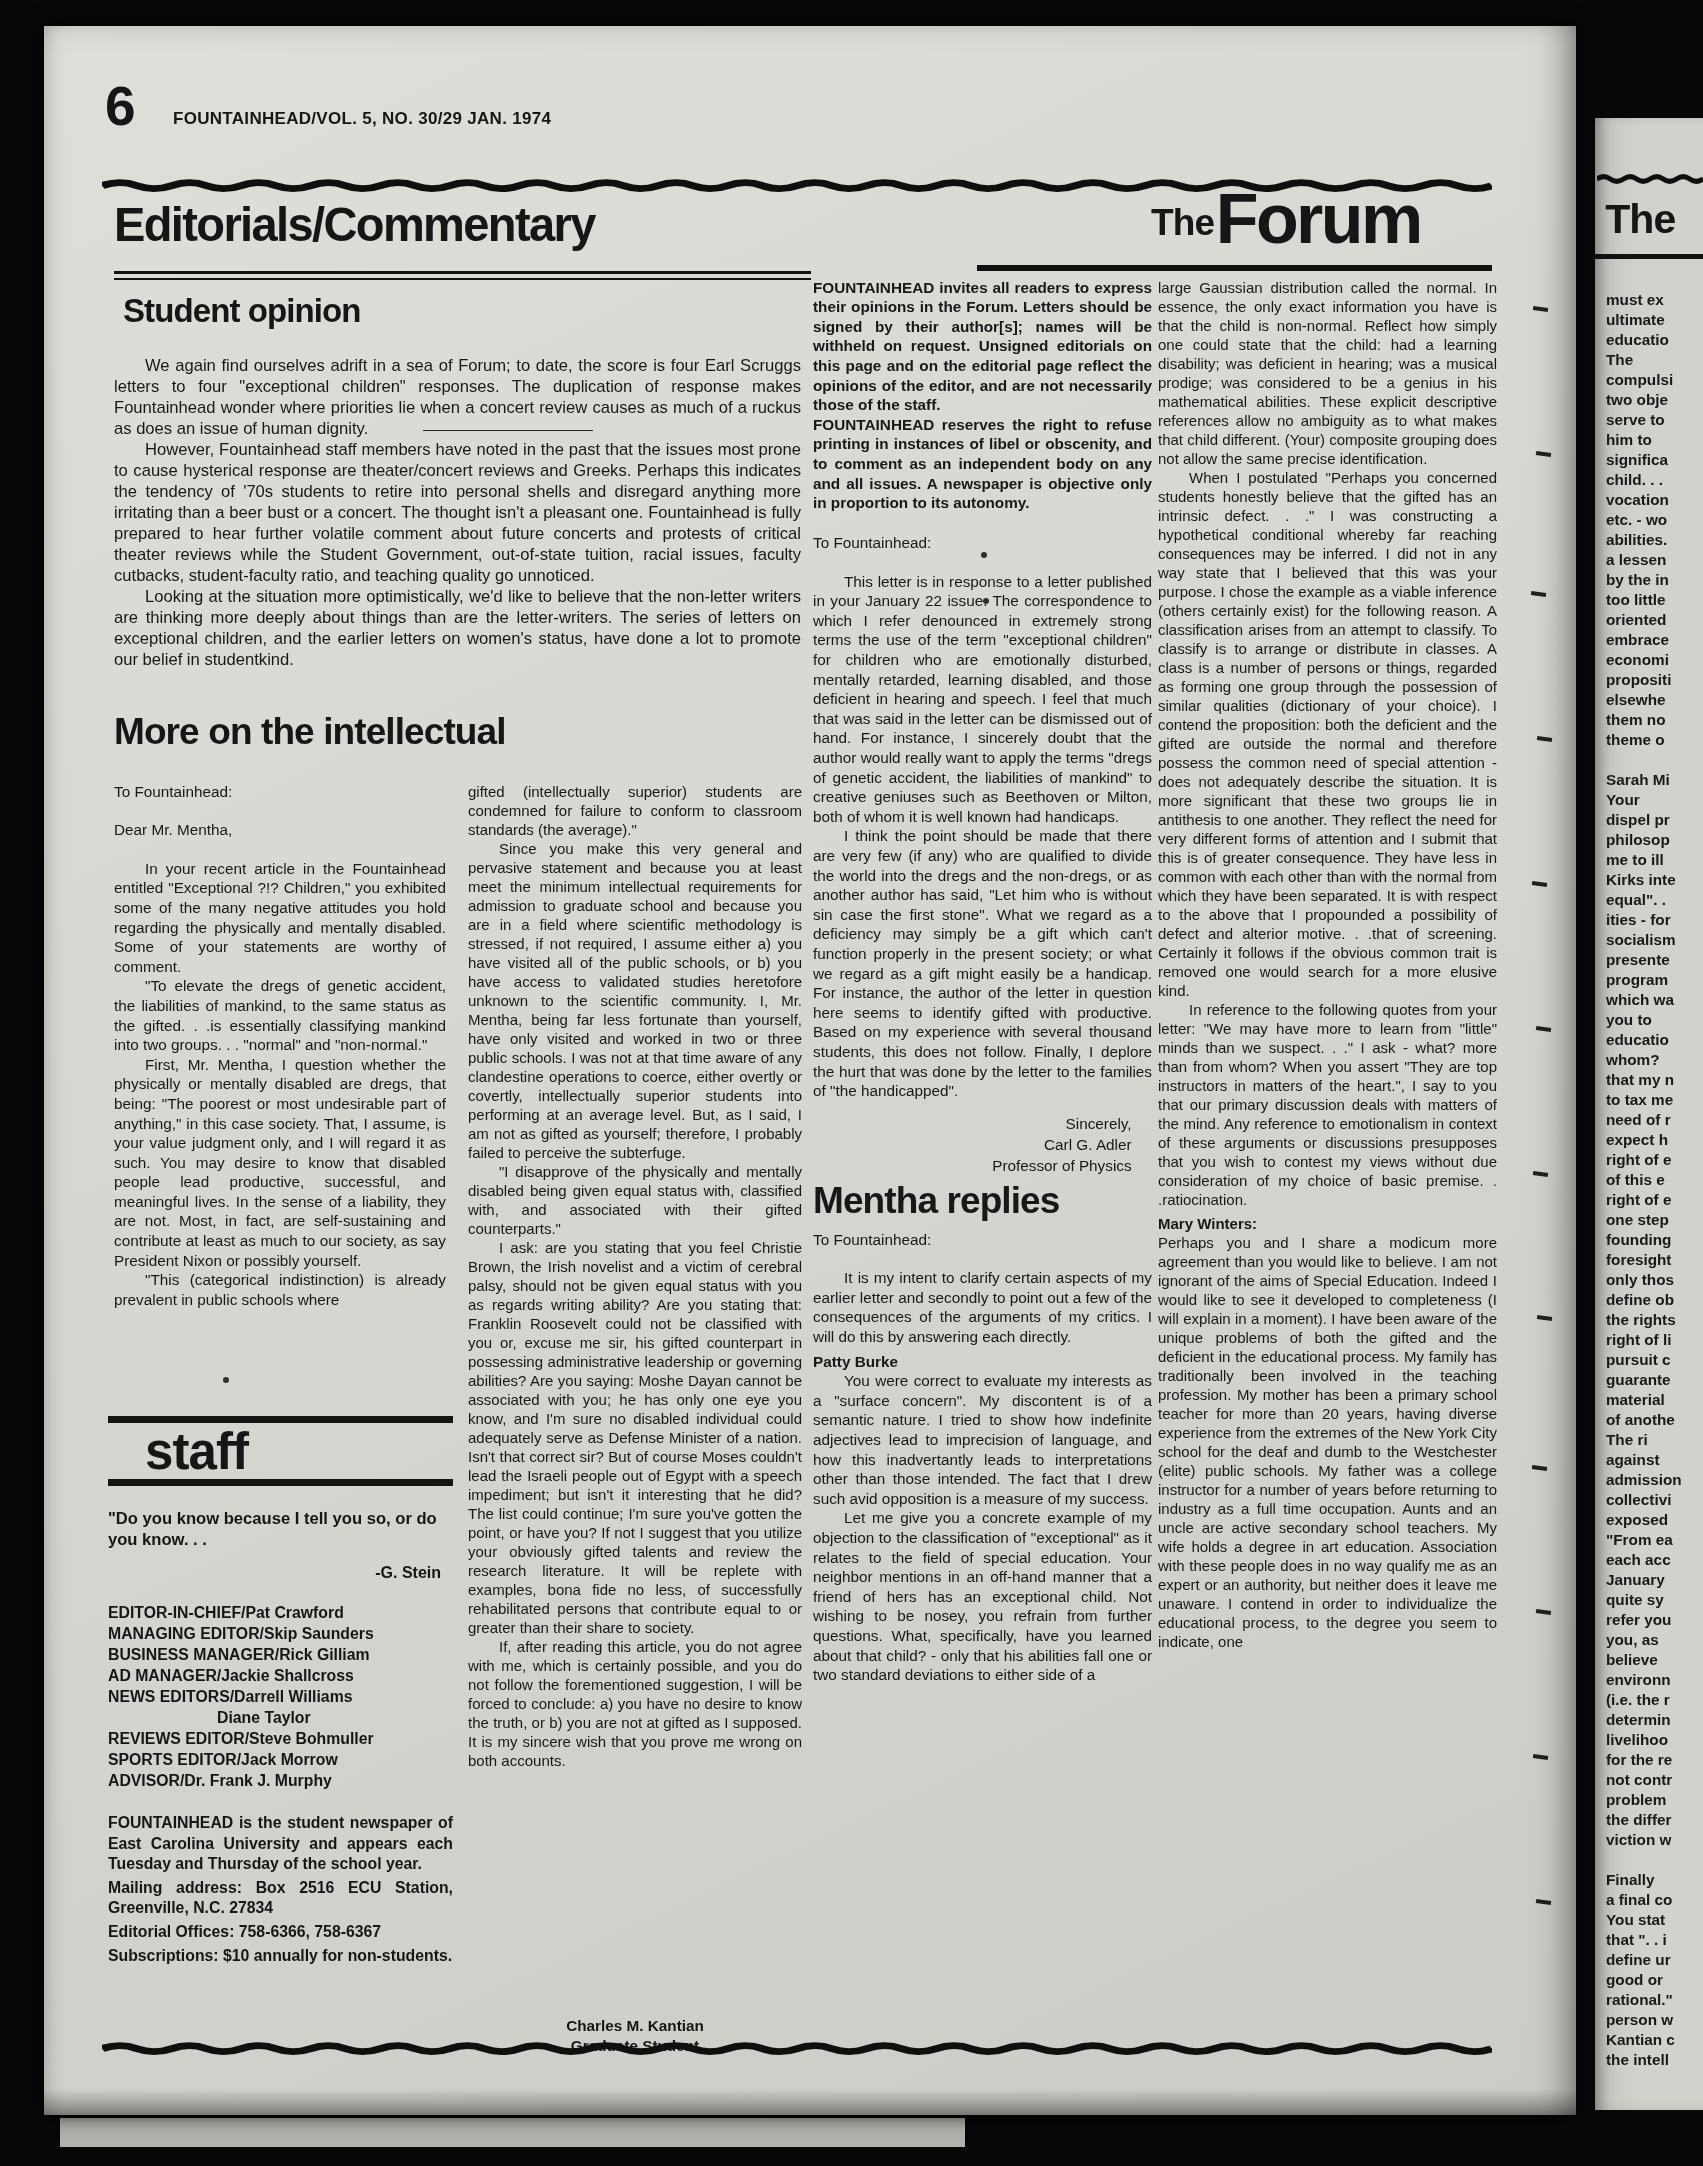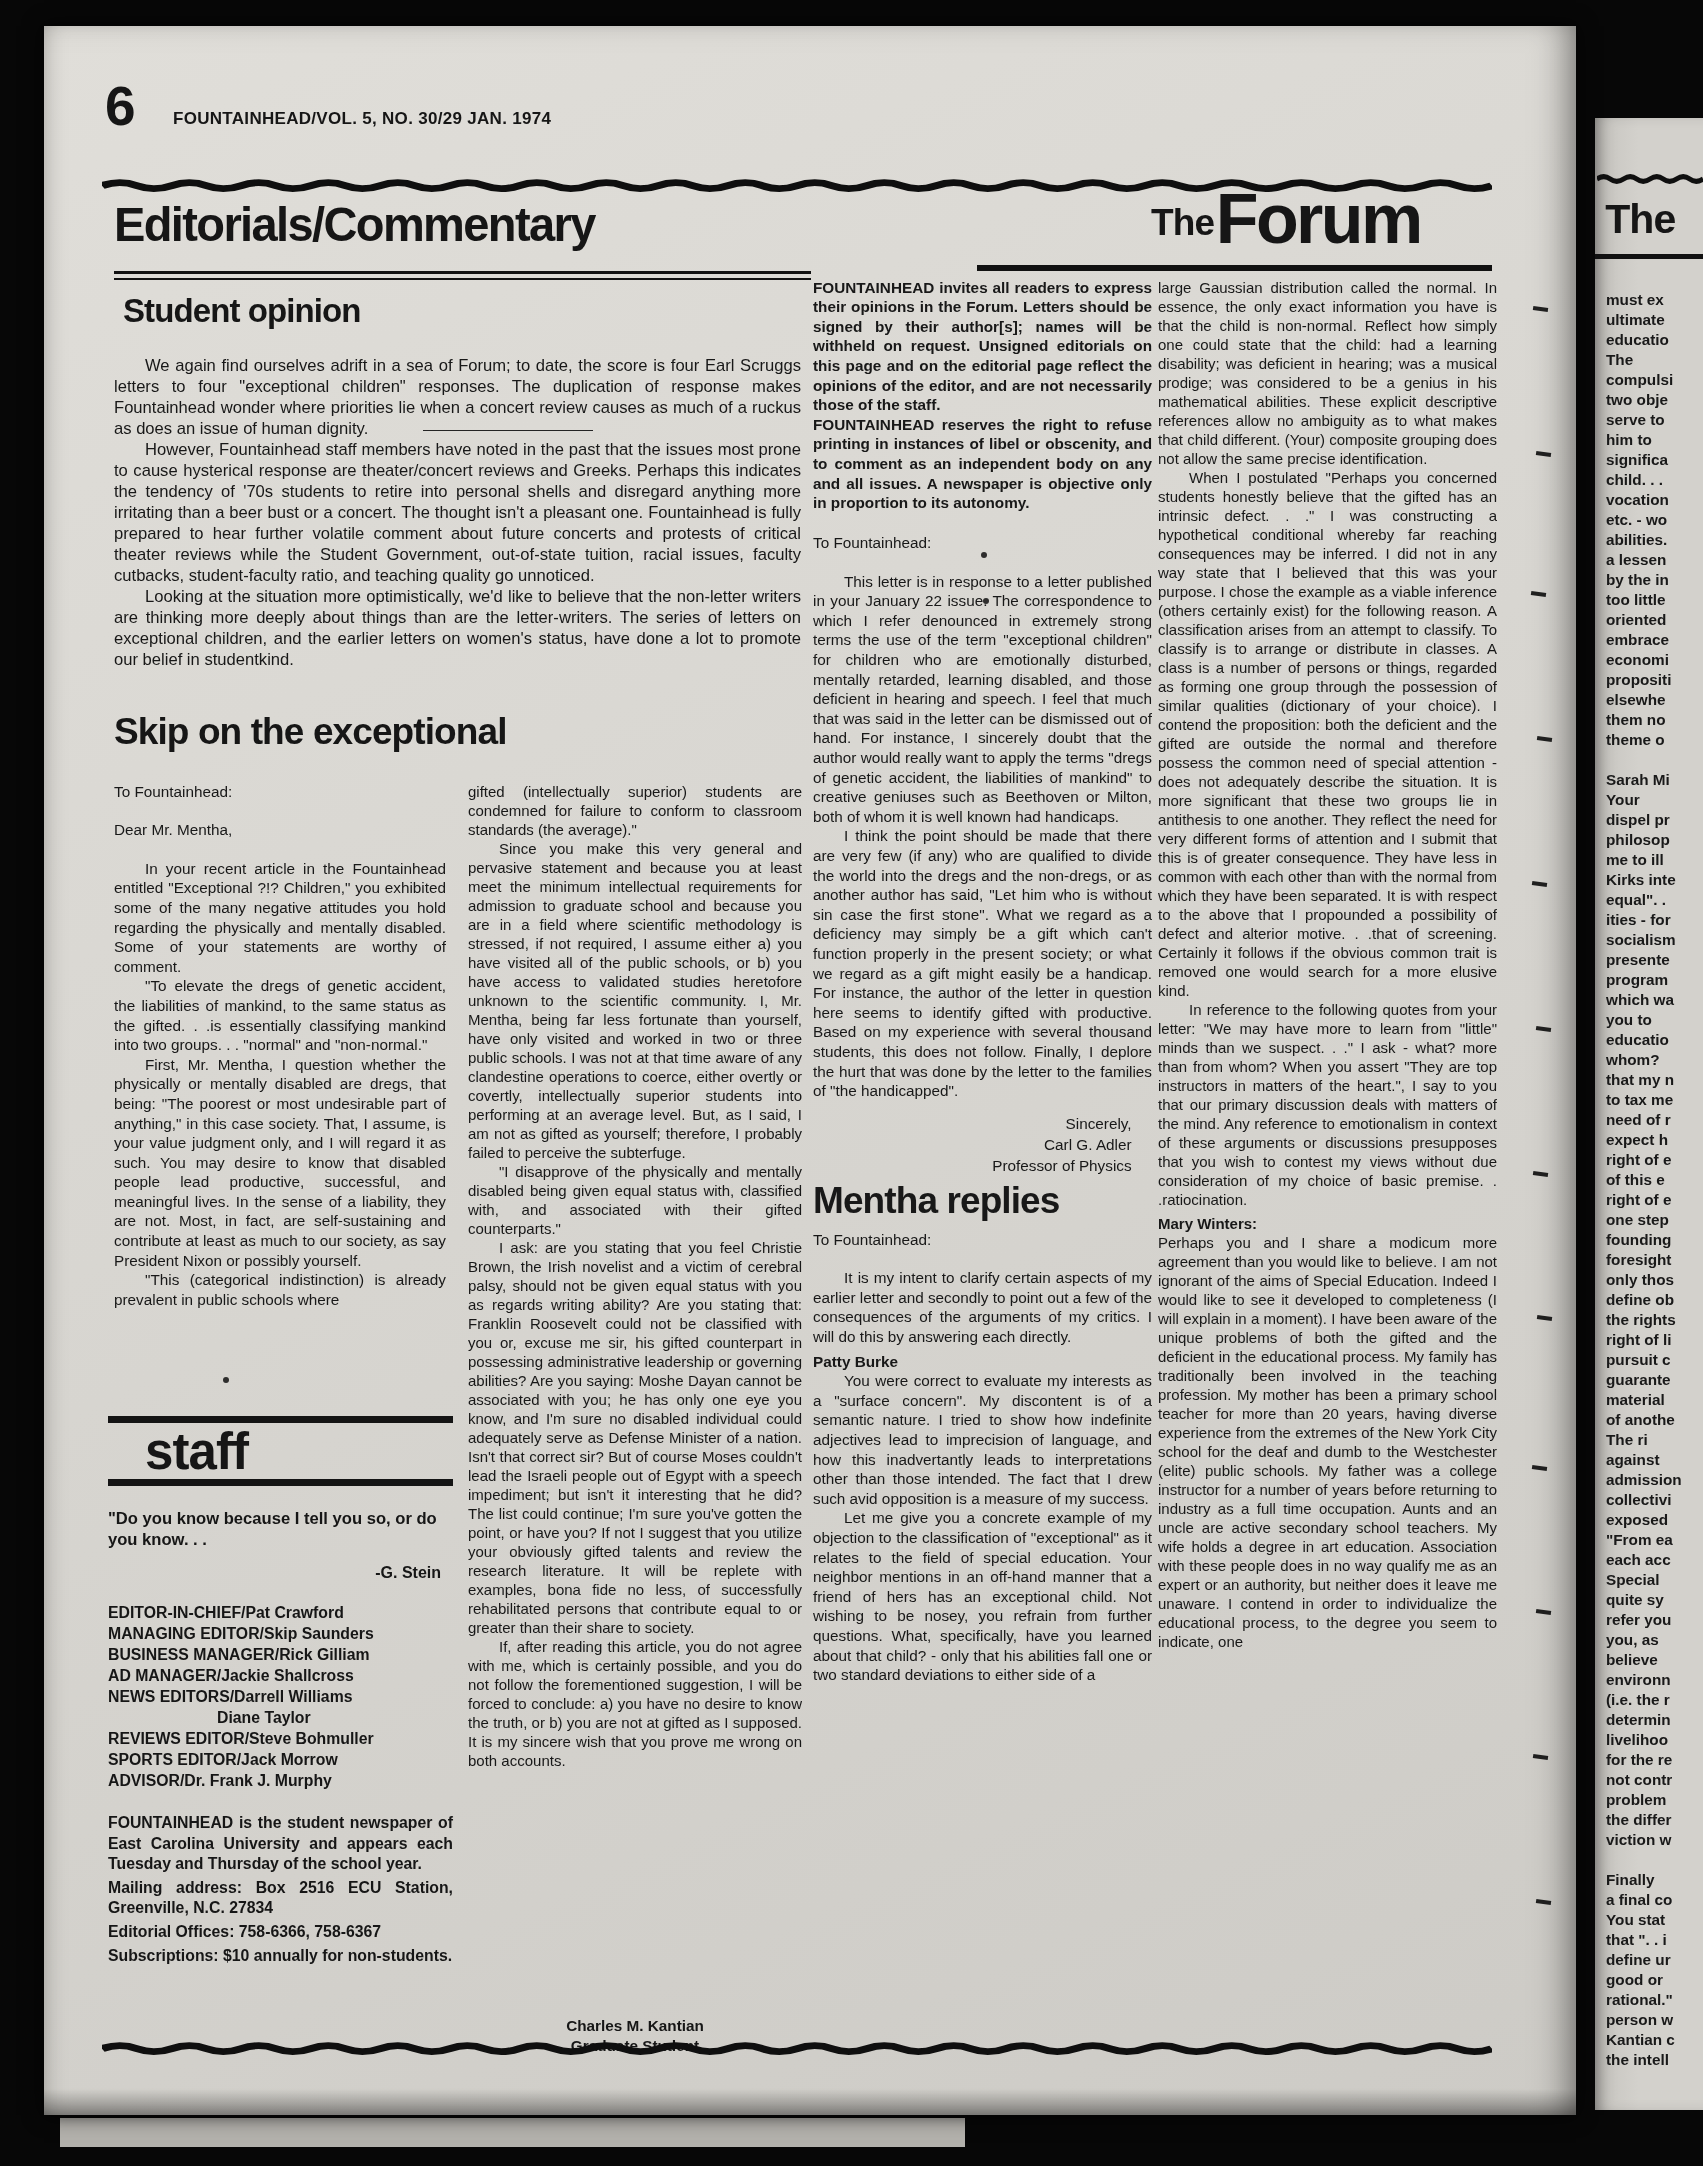--- a/index.html
+++ b/index.html
@@ -124,21 +124,21 @@
     <div class="abs forum-rule"></div>
 
     <div id="so-title" class="abs headline-xl">Student opinion</div>
     <div id="so-body" class="abs col clip">
         <p>We again find ourselves adrift in a sea of Forum; to date, the score is four Earl Scruggs letters to four "exceptional children" responses. The duplication of response makes Fountainhead wonder where priorities lie when a concert review causes as much of a ruckus as does an issue of human dignity.</p>
         <p>However, Fountainhead staff members have noted in the past that the issues most prone to cause hysterical response are theater/concert reviews and Greeks. Perhaps this indicates the tendency of '70s students to retire into personal shells and disregard anything more irritating than a beer bust or a concert. The thought isn't a pleasant one. Fountainhead is fully prepared to hear further volatile comment about future concerts and protests of critical theater reviews while the Student Government, out-of-state tuition, racial issues, faculty cutbacks, student-faculty ratio, and teaching quality go unnoticed.</p>
         <p>Looking at the situation more optimistically, we'd like to believe that the non-letter writers are thinking more deeply about things than are the letter-writers. The series of letters on exceptional children, and the earlier letters on women's status, have done a lot to promote our belief in studentkind.</p>
       </div>
     <div class="abs artifact-line" style="left:379px; top:404px; width:170px; height:1.7px;"></div>
 
-    <div id="me-title" class="abs headline-lg">Skip on the exceptional</div>
+    <div id="me-title" class="abs headline-lg">More on the intellectual</div>
 
     <div id="colA" class="abs col clip">
       <div class="salutation">To Fountainhead:</div>
       <div class="salutation">Dear Mr. Mentha,</div>
       <div>
           <p>In your recent article in the Fountainhead entitled "Exceptional ?!? Children," you exhibited some of the many negative attitudes you hold regarding the physically and mentally disabled. Some of your statements are worthy of comment.</p>
           <p>"To elevate the dregs of genetic accident, the liabilities of mankind, to the same status as the gifted. . .is essentially classifying mankind into two groups. . . "normal" and "non-normal."</p>
           <p>First, Mr. Mentha, I question whether the physically or mentally disabled are dregs, that being: "The poorest or most undesirable part of anything," in this case society. That, I assume, is your value judgment only, and I will regard it as such. You may desire to know that disabled people lead productive, successful, and meaningful lives. In the sense of a liability, they are not. Most, in fact, are self-sustaining and contribute at least as much to our society, as say President Nixon or possibly yourself.</p>
           <p>"This (categorical indistinction) is already prevalent in public schools where</p>
         </div>
@@ -307,21 +307,21 @@
         <div>guarante</div>
         <div>material</div>
         <div>of anothe</div>
         <div>The ri</div>
         <div>against</div>
         <div>admission</div>
         <div>collectivi</div>
         <div>exposed</div>
         <div>"From ea</div>
         <div>each acc</div>
-        <div>Special</div>
+        <div>January</div>
         <div>quite sy</div>
         <div>refer you</div>
         <div>you, as</div>
         <div>believe</div>
         <div>environn</div>
         <div>(i.e. the r</div>
         <div>determin</div>
         <div>livelihoo</div>
         <div>for the re</div>
         <div>not contr</div>

